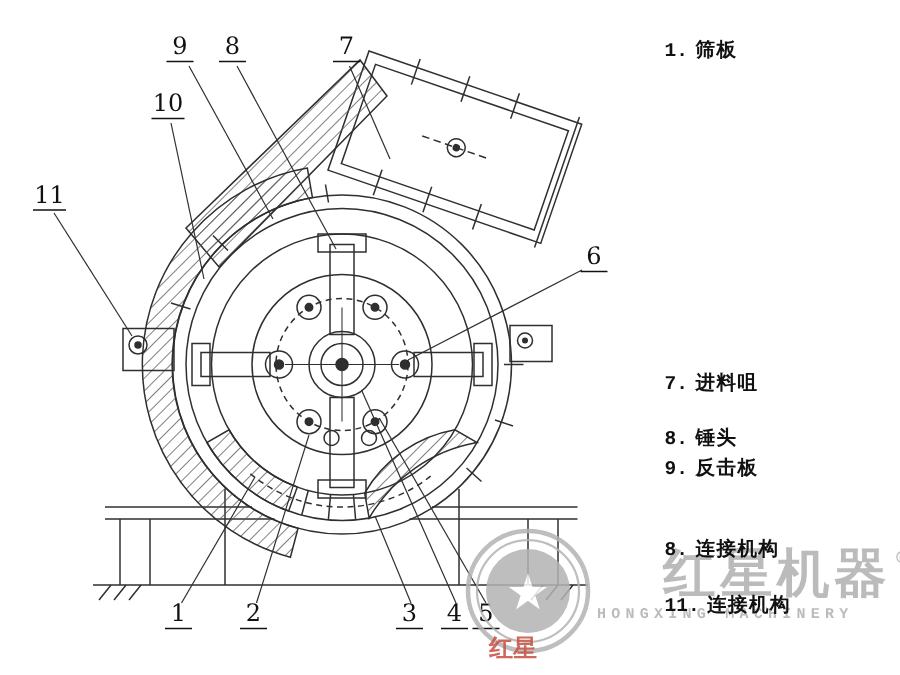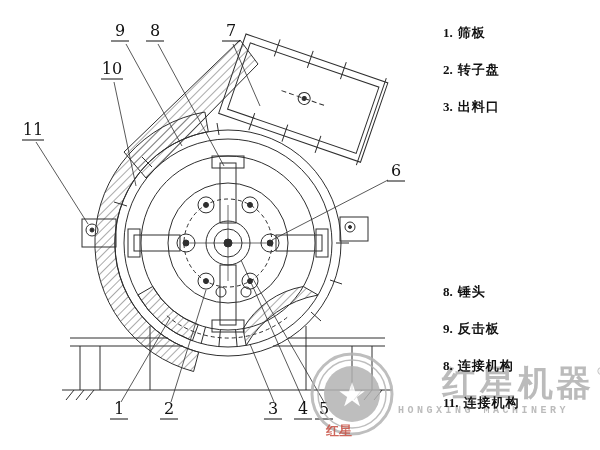--- a/index.html
+++ b/index.html
@@ -5,39 +5,39 @@
   html,body{margin:0;padding:0;background:#fff;}
   .stage{
     position:relative;width:600px;height:450px;background:#ffffff;overflow:hidden;
     font-family:"DejaVu Sans",sans-serif;
   }
   .drawing{position:absolute;left:0;top:0;z-index:1;}
   
   .legend{position:absolute;left:0;top:0;width:600px;height:450px;z-index:3;pointer-events:none;}
   .legend-row{
     position:absolute;left:443px;white-space:nowrap;
-    font-family:Liberation Serif, serif;
+    font-family:Liberation Mono, monospace;
     font-weight:bold;font-size:13px;color:#111;letter-spacing:1px;
   }
   .legend-row .num{margin-right:5px;letter-spacing:0;}
   
   .watermark{position:absolute;left:300px;top:348px;width:300px;height:100px;z-index:2;opacity:.85;}
   .emblem{position:absolute;left:8px;top:2px;}
   .wm-text{position:absolute;left:98px;top:18px;}
   .wm-brand{
     font-size:35px;font-weight:bold;color:#b0b0b0;letter-spacing:3px;line-height:1;
     font-family:"DejaVu Sans",sans-serif;white-space:nowrap;margin-left:44px;
   }
   .wm-brand .reg{font-size:11px;vertical-align:top;margin-left:2px;color:#b0b0b0;}
   .wm-sub{
     margin-top:4px;font-size:10px;font-weight:bold;color:#b0b0b0;letter-spacing:3.5px;
     font-family:Liberation Mono, monospace;white-space:nowrap;
   }
   .wm-stamp{
-    position:absolute;left:26px;top:74px;color:#c0392b;font-size:13px;font-weight:bold;
+    position:absolute;left:26px;top:74px;color:#c0392b;font-size:16px;font-weight:bold;
     font-family:"DejaVu Sans",sans-serif;opacity:.9;
   }
 </style>
 </head>
 <body>
 
 <div class="stage">
 
   <div class="watermark">
     <svg class="emblem" width="88" height="88" viewBox="0 0 88 88">
@@ -216,21 +216,20 @@
       <line x1="264" y1="419" x2="282" y2="419" stroke="#111"></line>
       <text x="303" y="414">4</text>
       <line x1="294" y1="419" x2="312" y2="419" stroke="#111"></line>
       <text x="324" y="414">5</text>
       <line x1="315" y1="419" x2="333" y2="419" stroke="#111"></line>
     </g>
   </svg>
 
   <div class="legend">
     <div class="legend-row" style="top:24px"><span class="num">1.</span><span class="lab">筛板</span></div>
-    <div class="legend-row" style="top:61px"><span class="num">2.</span><span class="lab">转子盘</span></div>
-    <div class="legend-row" style="top:98px"><span class="num">3.</span><span class="lab">出料口</span></div>
+    <div class="legend-row" style="top:246px"><span class="num">7.</span><span class="lab">进料咀</span></div>
     <div class="legend-row" style="top:283px"><span class="num">8.</span><span class="lab">锤头</span></div>
-    <div class="legend-row" style="top:320px"><span class="num">9.</span><span class="lab">反击板</span></div>
+    <div class="legend-row" style="top:303px"><span class="num">9.</span><span class="lab">反击板</span></div>
     <div class="legend-row" style="top:357px"><span class="num">8.</span><span class="lab">连接机构</span></div>
     <div class="legend-row" style="top:394px"><span class="num">11.</span><span class="lab">连接机构</span></div>
   </div>
 
 </div>
 
 </body></html>

